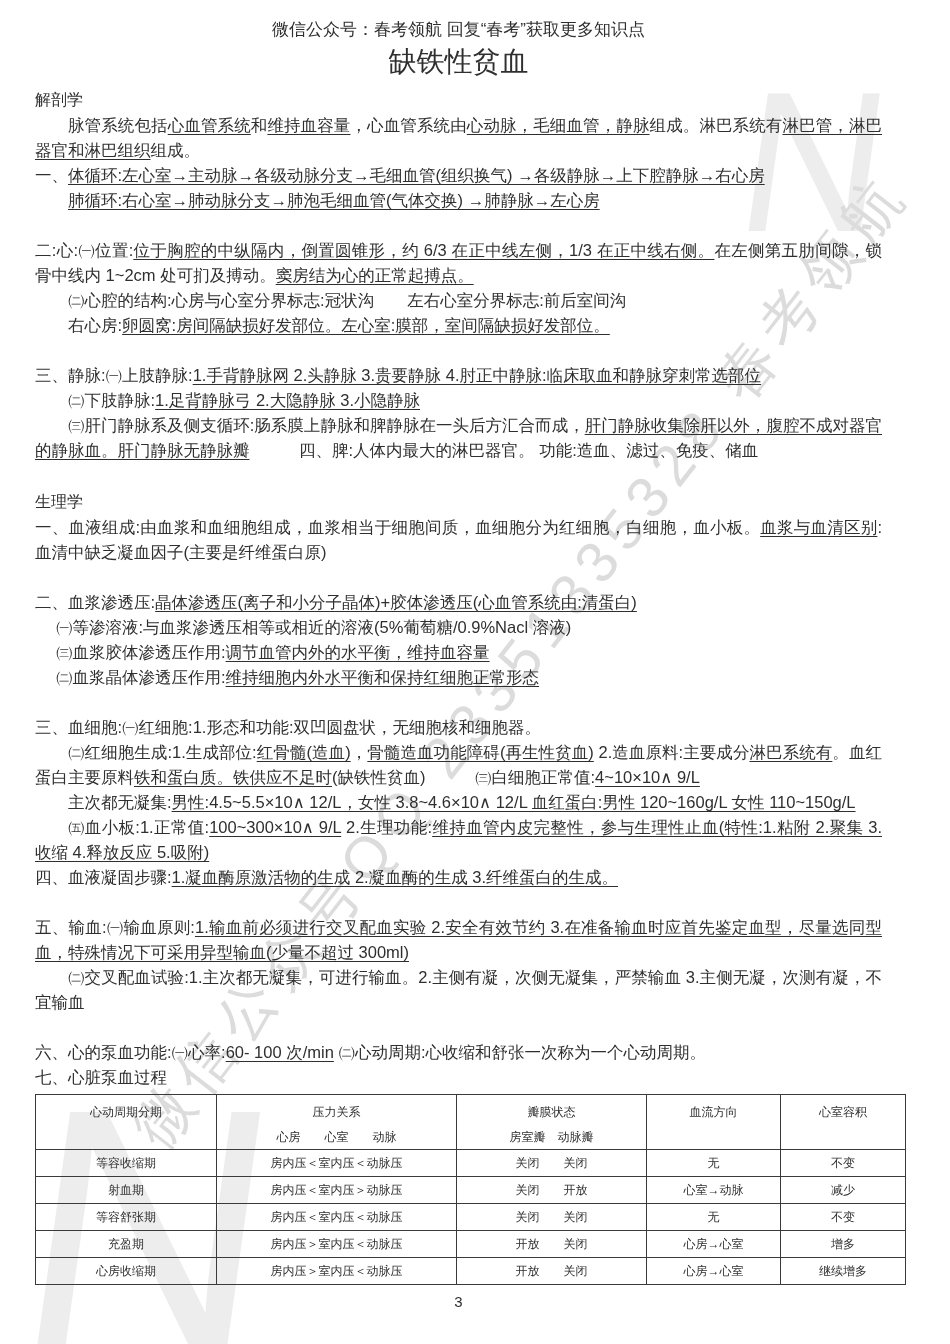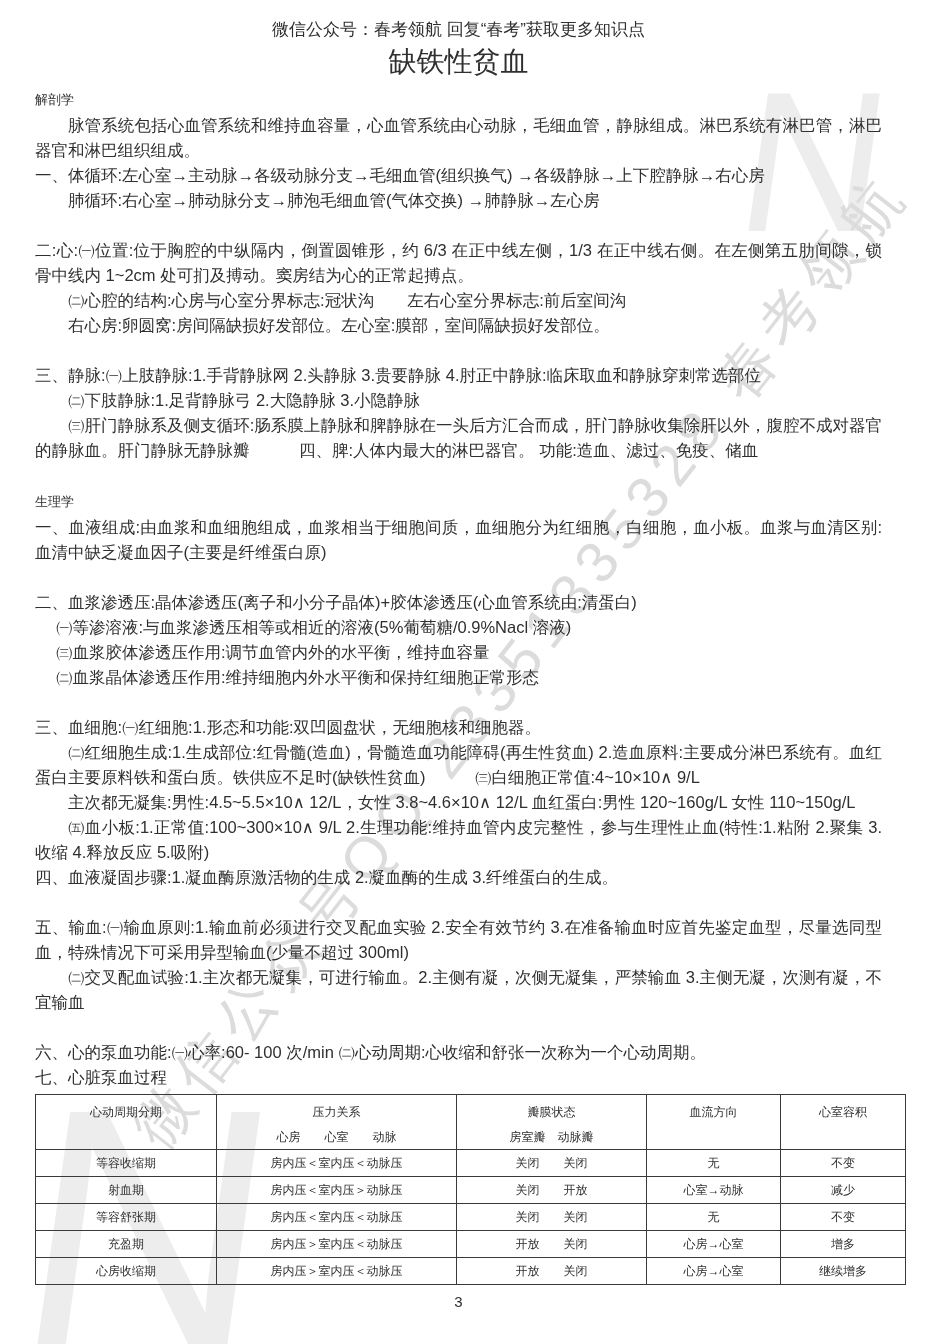--- a/index.html
+++ b/index.html
@@ -43,31 +43,32 @@
     text-align: center;
     font-size: 17px; line-height: 24px;
   }
   .doc-title {
     margin-top: 2px;
     text-align: center;
     font-size: 28px; line-height: 36px;
   }
   .doc-body { margin-top: 6px; }
   .sec-heading {
-    font-size: 13px; line-height: 27px;
+    font-size: 16px; line-height: 27px;
   }
   .line {
     font-size: 16.5px; line-height: 25px;
     text-align: justify;
     margin: 0;
   }
   .indent1 { text-indent: 21px; }
   .indent2 { text-indent: 33px; }
   .gap { margin-top: 25px; }
   .u {
+    text-decoration: underline;
     text-decoration-thickness: 1px;
     text-underline-offset: 3px;
     text-decoration-skip-ink: none;
     margin-top: 16px;
   }
   
   table.pump-table {
     width: 870px;
     margin-top: 4px;
     border-collapse: collapse;

